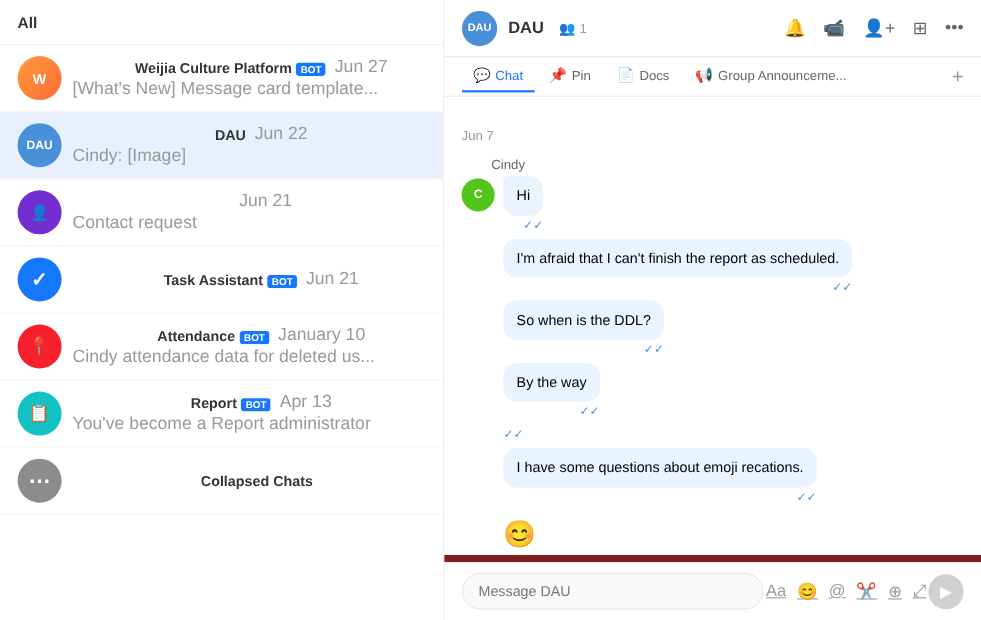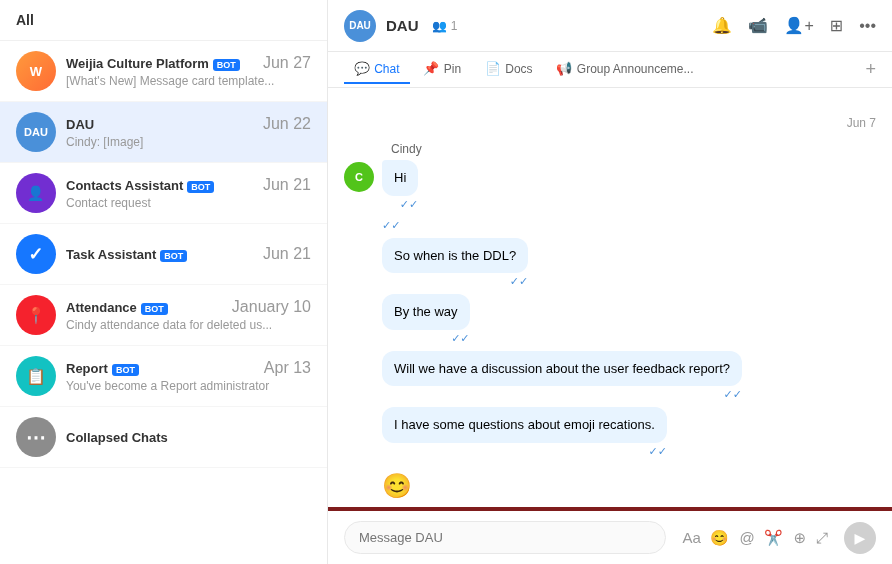--- a/index.html
+++ b/index.html
@@ -1,67 +1,67 @@
 <!DOCTYPE html>
 <html><head>
   <meta charset="utf-8">
   <style>
     * { box-sizing: border-box; margin: 0; padding: 0; }
     body { font-family: -apple-system, BlinkMacSystemFont, 'Segoe UI', sans-serif; font-size: 13px; background: #f5f5f5; display: flex; height: 564px; width: 892px; overflow: hidden; }
 
     
-    .sidebar { width: 328px; background: #fff; border-right: 1px solid #e8e8e8; display: flex; flex-direction: column; }
+    .sidebar { width: 404px; background: #fff; border-right: 1px solid #e8e8e8; display: flex; flex-direction: column; }
     .sidebar-header { padding: 12px 16px; font-size: 14px; font-weight: 600; color: #333; border-bottom: 1px solid #f0f0f0; }
     .chat-list { flex: 1; overflow-y: auto; }
     .chat-item { display: flex; align-items: center; padding: 10px 16px; cursor: pointer; border-bottom: 1px solid #f5f5f5; gap: 10px; }
     .chat-item.active { background: #e8f0fe; }
     .avatar { width: 40px; height: 40px; border-radius: 50%; display: flex; align-items: center; justify-content: center; font-size: 14px; font-weight: 600; color: #fff; flex-shrink: 0; }
     .avatar-dau { background: #4a90d9; font-size: 11px; font-weight: 700; }
     .chat-info { flex: 1; min-width: 0; }
-    .chat-name-row { display: flex; align-items: center; justify-content: space-between; }
+    .chat-name-row { display: flex; align-items: center; justify-content: center; margin-left: 22px; }
     .chat-name { font-size: 13px; font-weight: 600; color: #333; white-space: nowrap; overflow: hidden; text-overflow: ellipsis; }
     .chat-date { font-size: 16px; color: #999; flex-shrink: 0; margin-left: 8px; }
-    .chat-preview { font-size: 12px; color: #999; white-space: nowrap; overflow: hidden; text-overflow: ellipsis; margin-top: 2px; }
+    .chat-preview { font-size: 16px; color: #999; white-space: nowrap; overflow: hidden; text-overflow: ellipsis; margin-top: 2px; }
     .bot-badge { font-size: 9px; background: #1677ff; color: #fff; border-radius: 3px; padding: 1px 4px; margin-left: 4px; font-weight: 600; }
 
     
     .chat-area { flex: 1; display: flex; flex-direction: column; background: #fff; }
     .chat-header { display: flex; align-items: center; padding: 0 16px; height: 52px; border-bottom: 1px solid #e8e8e8; gap: 10px; }
     .header-avatar { width: 32px; height: 32px; border-radius: 50%; background: #4a90d9; display: flex; align-items: center; justify-content: center; font-size: 10px; font-weight: 700; color: #fff; flex-shrink: 0; }
     .header-title { font-size: 15px; font-weight: 600; color: #333; }
     .header-subtitle { font-size: 12px; color: #999; margin-left: 4px; }
     .header-icons { display: flex; align-items: center; gap: 16px; margin-left: auto; color: #666; }
     .header-icon { cursor: pointer; font-size: 16px; color: #666; }
 
     
     .chat-tabs { display: flex; align-items: center; border-bottom: 1px solid #e8e8e8; padding: 0 16px; gap: 4px; height: 36px; }
     .tab { display: flex; align-items: center; gap: 4px; padding: 6px 10px; font-size: 12px; color: #666; cursor: pointer; border-bottom: 2px solid transparent; white-space: nowrap; }
     .tab.active { color: #1677ff; border-bottom-color: #1677ff; }
     .tab-icon { font-size: 13px; }
     .tab-add { margin-left: auto; color: #999; cursor: pointer; font-size: 18px; }
 
     
     .messages { flex: 1; overflow-y: auto; padding: 16px; background: #fff; }
-    .date-divider { text-align: right; color: #999; font-size: 12px; margin: 12px 0; }
+    .date-divider { text-align: left; color: #999; font-size: 12px; margin: 12px 0; }
     .message-group { margin-bottom: 12px; }
-    .sender-name { font-size: 12px; color: #666; margin-bottom: 4px; margin-left: 47px; }
+    .sender-name { font-size: 12px; color: #666; margin-bottom: 4px; margin-left: 27px; }
     .message-row { display: flex; align-items: flex-start; gap: 8px; margin-bottom: 6px; }
     .msg-avatar { width: 30px; height: 30px; border-radius: 50%; background: #52c41a; display: flex; align-items: center; justify-content: center; font-size: 11px; font-weight: 700; color: #fff; flex-shrink: 0; margin-top: 2px; }
     .msg-avatar.cindy { background: #52c41a; }
     .msg-bubble { background: #e8f4ff; border-radius: 12px; padding: 8px 12px; max-width: 380px; font-size: 13px; color: #000000; position: relative; line-height: 1.5; }
     .msg-bubble.first { border-top-left-radius: 4px; }
     .msg-status { font-size: 10px; color: #4a90d9; margin-top: 2px; display: flex; justify-content: flex-end; }
     .checkmark { color: #4a90d9; font-size: 11px; }
     .emoji-bubble { background: transparent; padding: 4px 0; font-size: 24px; }
     .spacer-avatar { width: 30px; flex-shrink: 0; }
 
     
-    .message-input-area { border-top: 4px solid #7f1d1d; padding: 10px 16px; display: flex; align-items: center; gap: 16px; }
+    .message-input-area { border-top: 7px solid #7f1d1d; padding: 10px 16px; display: flex; align-items: center; gap: 2px; }
     .message-input { flex: 1; border: 1px solid #e8e8e8; border-radius: 20px; padding: 8px 14px; font-size: 13px; color: #333; outline: none; background: #fafafa; }
-    .input-icons { display: flex; align-items: center; gap: 10px; color: #999; }
+    .input-icons { display: flex; align-items: center; gap: 10px; color: #999; text-decoration: underline; }
     .input-icon { cursor: pointer; font-size: 15px; }
     .send-btn { width: 32px; height: 32px; background: #d0d0d0; border-radius: 50%; display: flex; align-items: center; justify-content: center; cursor: pointer; color: #fff; font-size: 14px; }
   </style>
 </head>
 <body>
 
 <div class="sidebar">
   <div class="sidebar-header">All</div>
   <div class="chat-list">
 
@@ -82,21 +82,20 @@
           <span class="chat-name">DAU</span>
           <span class="chat-date">Jun 22</span>
         </div>
         <div class="chat-preview">Cindy: [Image]</div>
       </div>
     </div>
       <div class="chat-item">
       <div class="avatar" style="background:#722ed1;">👤</div>
       <div class="chat-info">
         <div class="chat-name-row">
-          <span class="chat-name">Contacts Assistant<span class="bot-badge">BOT</span></span>
           <span class="chat-date">Jun 21</span>
         </div>
         <div class="chat-preview">Contact request</div>
       </div>
     </div>
       <div class="chat-item">
       <div class="avatar" style="background:#1677ff; font-size: 18px;">✓</div>
       <div class="chat-info">
         <div class="chat-name-row">
           <span class="chat-name">Task Assistant<span class="bot-badge">BOT</span></span>
@@ -185,20 +184,21 @@
           <div class="msg-bubble first">Hi</div>
           <div class="msg-status">
               <span class="checkmark">✓✓</span>
             </div>
         </div>
       </div>
 
       <div class="message-row">
         <div class="spacer-avatar"></div>
         <div>
+          <div class="msg-bubble">I'm afraid that I can't finish the report as scheduled.</div>
           <div class="msg-status">
               <span class="checkmark">✓✓</span>
             </div>
         </div>
       </div>
 
       <div class="message-row">
         <div class="spacer-avatar"></div>
         <div>
           <div class="msg-bubble">So when is the DDL?</div>
@@ -214,21 +214,20 @@
           <div class="msg-bubble">By the way</div>
           <div class="msg-status">
               <span class="checkmark">✓✓</span>
             </div>
         </div>
       </div>
 
       <div class="message-row">
         <div class="spacer-avatar"></div>
         <div>
-          <div class="msg-bubble">Will we have a discussion about the user feedback report?</div>
           <div class="msg-status">
               <span class="checkmark">✓✓</span>
             </div>
         </div>
       </div>
 
       <div class="message-row">
         <div class="spacer-avatar"></div>
         <div>
           <div class="msg-bubble">I have some questions about emoji recations.</div>

